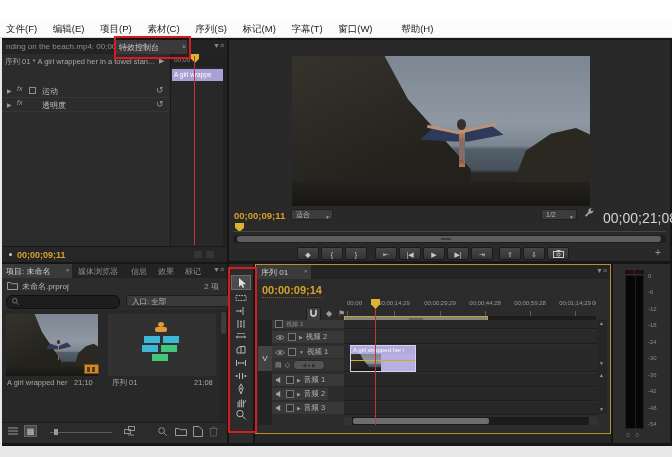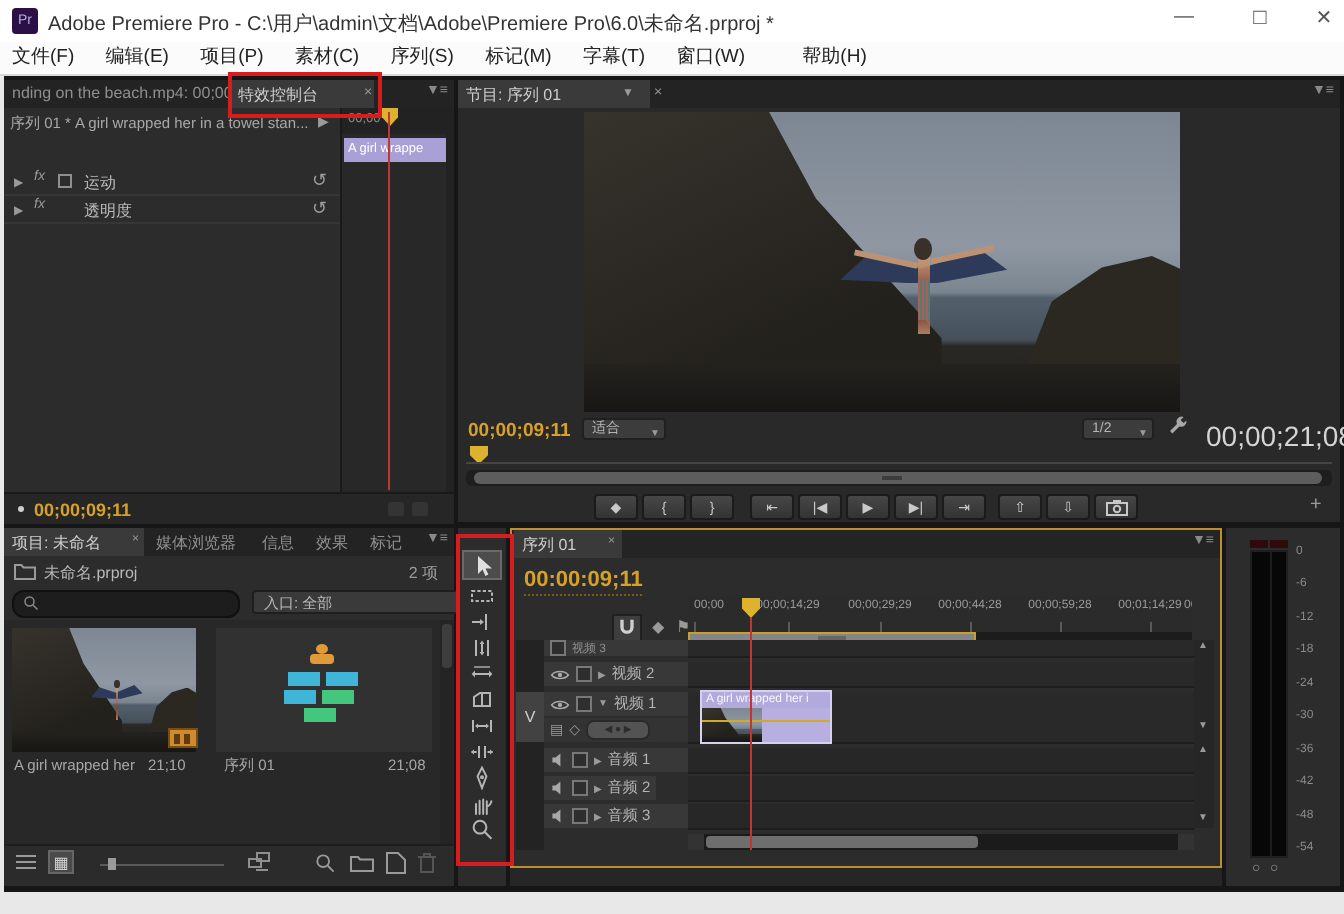--- a/index.html
+++ b/index.html
@@ -31,27 +31,20 @@
   .bod{position:absolute;left:47%;top:28%;width:7%;height:58%;background:linear-gradient(#c59a77,#b207 60%,#a87f63)}
   .suit{position:absolute;left:47%;top:46%;width:7%;height:30%;background:repeating-linear-gradient(90deg,#a6625a 0,#a6625a 1px,#5c7a72 1px,#5c7a72 2px)}
   .head{position:absolute;left:44.5%;top:13%;width:11%;height:17%;background:#39302a;border-radius:50%}
   svg{display:block}
 </style>
 </head>
 <body>
 
 <div id="app">
 
-  <div class="abs" style="left:0;top:0;width:672px;height:21px;background:#fff;border-bottom:1px solid #ececec">
-    <div class="abs" style="left:6px;top:4px;width:13px;height:13px;background:#2a1045;color:#b9a6e0;font-size:7px;text-align:center;line-height:13px;border-radius:2px">Pr</div>
-    <div class="abs" style="left:24px;top:5px;font-size:10px;color:#333;white-space:nowrap">Adobe Premiere Pro - C:\用户\admin\文档\Adobe\Premiere Pro\6.0\未命名.prproj *</div>
-    <div class="abs" style="left:580px;top:3px;width:24px;height:15px;text-align:center;color:#555;font-size:10px">—</div>
-    <div class="abs" style="left:618px;top:3px;width:24px;height:15px;text-align:center;color:#555;font-size:11px">□</div>
-    <div class="abs" style="left:652px;top:3px;width:20px;height:15px;text-align:center;color:#555;font-size:10px">✕</div>
-  </div>
 
   <div class="abs" style="left:0;top:21px;width:672px;height:17px;background:#fbfbfb;border-bottom:1px solid #d8d8d8;font-size:9.5px;color:#222;padding-left:6px;box-sizing:border-box;line-height:16px;white-space:nowrap">
     <span style="margin-right:13px">文件(F)</span>
     <span style="margin-right:13px">编辑(E)</span>
     <span style="margin-right:13px">项目(P)</span>
     <span style="margin-right:13px">素材(C)</span>
     <span style="margin-right:13px">序列(S)</span>
     <span style="margin-right:13px">标记(M)</span>
     <span style="margin-right:13px">字幕(T)</span>
     <span style="margin-right:26px">窗口(W)</span>
@@ -97,26 +90,20 @@
     <div class="abs" style="left:0;top:206px;width:225px;height:15px;background:#262626;border-top:1px solid #191919">
       <span class="abs" style="left:7px;top:6px;width:3px;height:3px;background:#cfcfcf;border-radius:50%"></span>
       <span class="abs tc" style="left:15px;top:3px;font-size:9px">00;00;09;11</span>
       <span class="abs" style="left:192px;top:4px;width:8px;height:7px;background:#343434;border-radius:1px"></span>
       <span class="abs" style="left:204px;top:4px;width:8px;height:7px;background:#343434;border-radius:1px"></span>
     </div>
     <div class="abs" style="left:221px;top:14px;width:4px;height:192px;background:#222"></div>
   </div>
 
   <div class="panel" style="left:229px;top:40px;width:441px;height:221px;background:#292929">
-    <div class="tabbar">
-      <div class="tab active" style="left:0;width:96px">节目: 序列 01</div>
-      <span class="abs g" style="left:82px;top:4px;font-size:6px">▼</span>
-      <span class="abs g" style="left:98px;top:3px;font-size:7px">×</span>
-      <div class="pmenu">▼≡</div>
-    </div>
 
     <div class="scene" style="left:63px;top:16px;width:298px;height:150px">
       <div class="rockL"></div>
       <div class="rockR"></div>
       <div class="fg"></div>
       <div class="fig">
         <div class="cloth"></div>
         <div class="armL"></div>
         <div class="armR"></div>
         <div class="bod"></div>
@@ -344,21 +331,21 @@
         </svg>
     </div>
   </div>
 
   <div class="panel" style="left:255px;top:264px;width:356px;height:170px;border:1px solid #bd8e2e;box-sizing:border-box;background:#2c2c2c">
     <div class="tabbar" style="background:#242424">
       <div class="tab active" style="left:1px;width:54px">序列 01</div>
       <span class="abs g" style="left:48px;top:3px;font-size:6px">×</span>
       <div class="pmenu">▼≡</div>
     </div>
-    <div class="abs tc" style="left:6px;top:19px;font-size:11px;border-bottom:1px dotted #7a5c14;padding-bottom:1px">00:00:09;11</div>
+    <div class="abs tc" style="left:6px;top:19px;font-size:11px;border-bottom:1px dotted #7a5c14;padding-bottom:1px">00:00:09;14</div>
 
     <span class="abs" style="left:50px;top:42px;width:15px;height:14px;background:#3e3e3e;border:1px solid #1f1f1f;box-sizing:border-box">
       <svg width="11" height="10" viewBox="0 0 12 12" style="margin:1px auto 0">
           <path d="M3 1v4.5a3 3 0 0 0 6 0V1" fill="none" stroke="#cfcfcf" stroke-width="2"></path>
         </svg>
     </span>
     <span class="abs g" style="left:70px;top:44px;font-size:8px">◆</span>
     <span class="abs g" style="left:82px;top:44px;font-size:8px">⚑</span>
 
     <div class="abs" style="left:88px;top:33px;width:252px;height:18px;background:#2b2b2b;border-bottom:1px solid #141414;overflow:hidden;font-size:6px;color:#9a9a9a">

